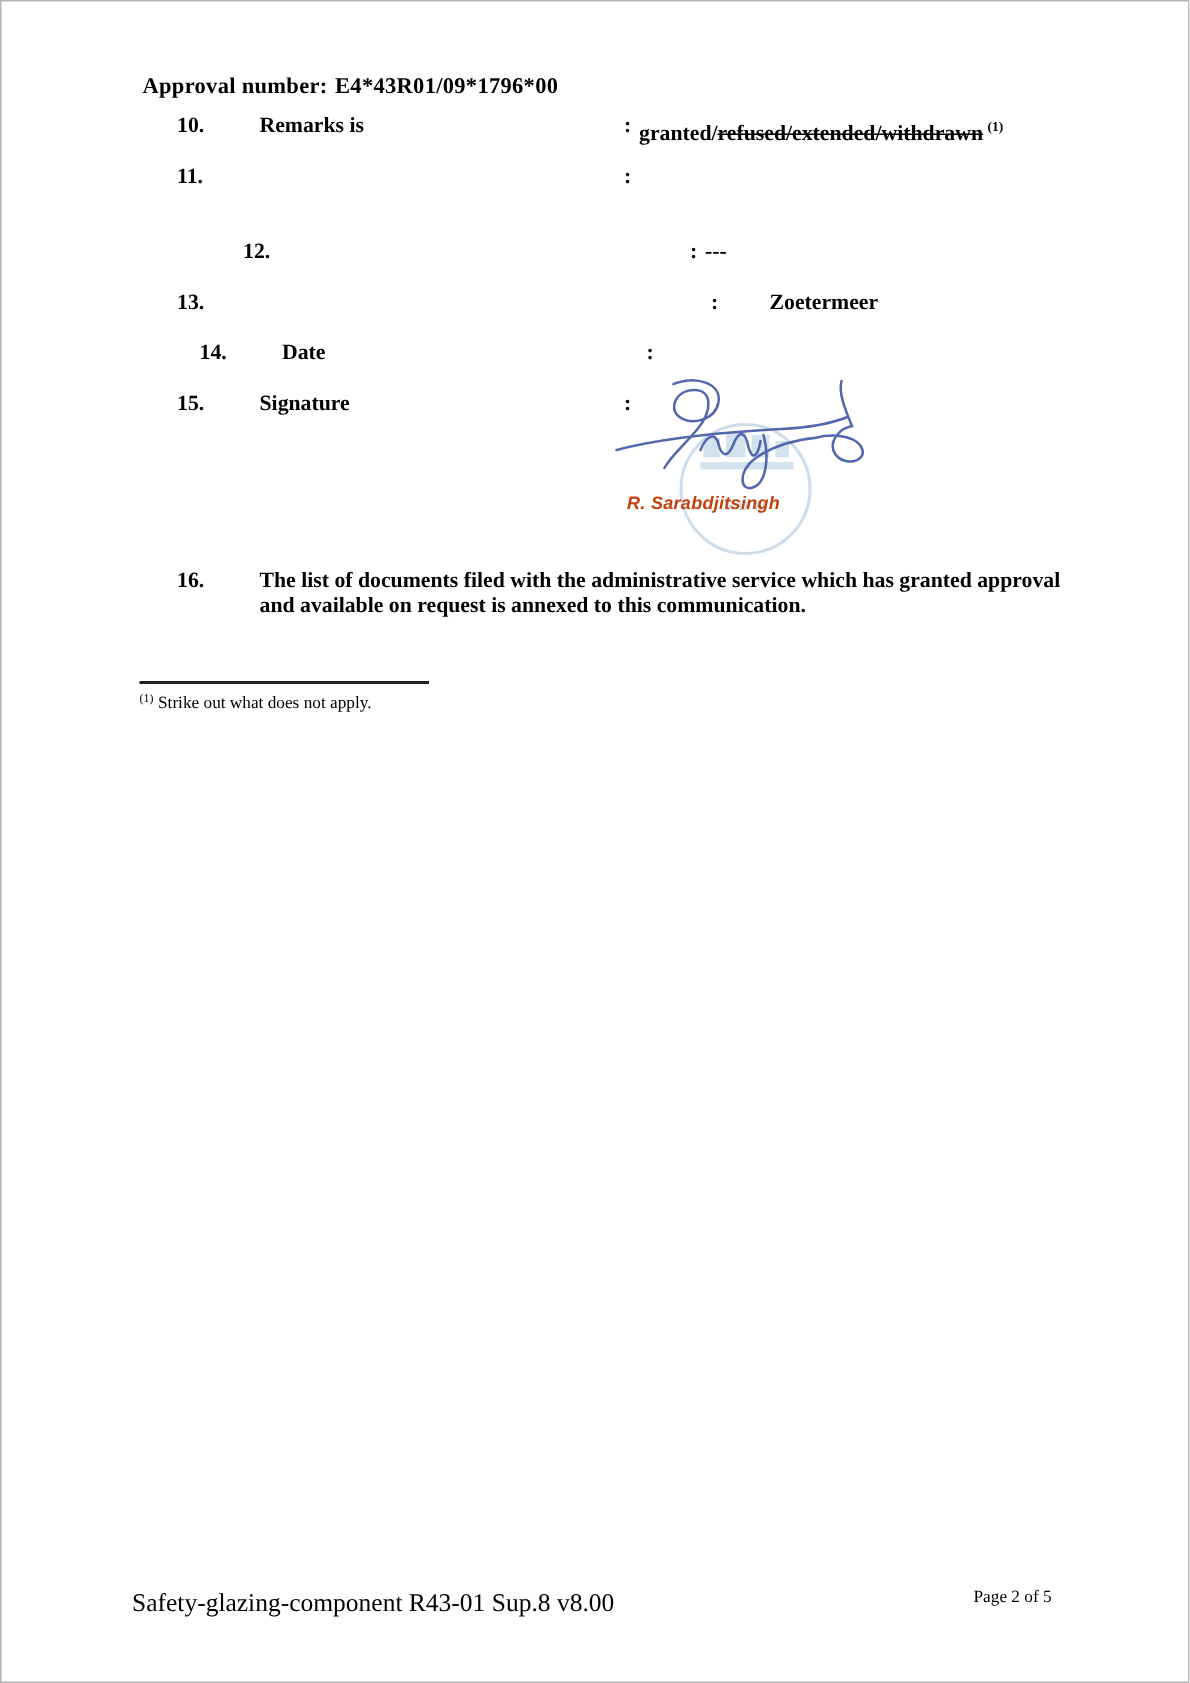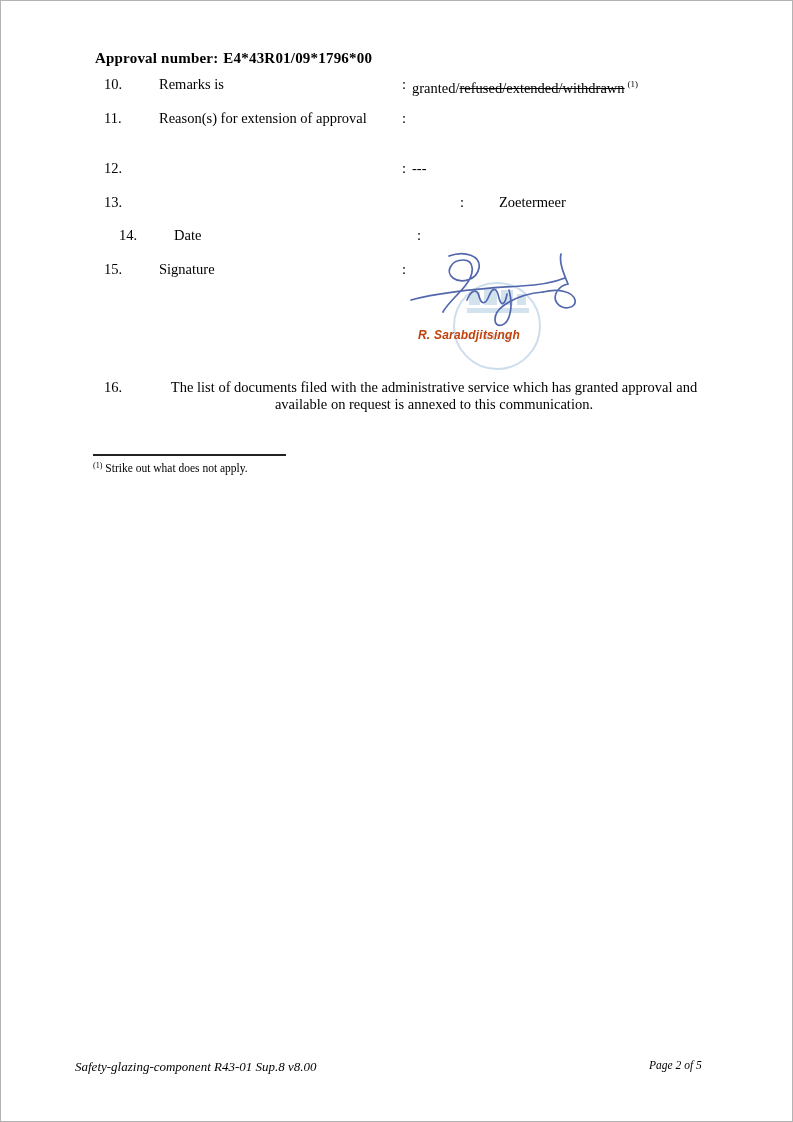--- a/index.html
+++ b/index.html
@@ -16,81 +16,80 @@
   }
   .page-border{position:absolute;inset:0;border:1px solid var(--page-border);pointer-events:none;}
 
   .approval-header{
     position:absolute;left:95px;top:38px;
     font-weight:bold;font-size:15px;letter-spacing:0.2px;white-space:nowrap;margin-top:12px;
   }
   .approval-header .sp{display:inline-block;width:5px;}
 
   .row{
-    position:absolute;left:104px;right:60px;
+    position:absolute;left:118px;right:60px;
     display:grid;grid-template-columns:55px 243px 10px auto;
-    font-size:14.5px;line-height:17px;
+    font-size:14.5px;line-height:17px;font-weight:bold;
   }
   .row .num{grid-column:1;}
   .row .label{grid-column:2;padding-right:8px;}
   .row .colon{grid-column:3;}
   .row .value{grid-column:4;}
   .row-10{top:76px;}
   .row-11{top:110px;}
   .row-11 .value{width:305px;}
-  .row-12{top:160px;}
+  .row-12{top:160px;margin-left:44px;}
   .row-13{top:194px;gap:29px;}
   .row-14{top:227px;margin-left:15px;}
   .row-15{top:261px;}
   .row-16{top:379px;grid-template-columns:55px 550px;}
-  .row-16 .text{grid-column:2;text-align:center;}
+  .row-16 .text{grid-column:2;}
 
   .struck{text-decoration:line-through;text-decoration-thickness:1px;}
   .fn-ref{font-size:9px;vertical-align:6px;margin-left:3px;}
 
   .sig-area{position:absolute;left:405px;top:248px;width:210px;height:125px;}
   .sig-area svg{position:absolute;left:0;top:0;overflow:visible;}
   .signatory-name{
     position:absolute;left:13px;top:80px;
     font-family:"Liberation Sans", sans-serif;font-weight:bold;font-style:italic;
     font-size:12px;color:#c2410c;letter-spacing:0.2px;white-space:nowrap;
   }
 
   .footnote-divider{position:absolute;left:93px;top:454px;width:193px;border-top:2px solid #222222;}
   .footnote-text{position:absolute;left:93px;top:461px;font-size:11.5px;}
   .footnote-text .fn-ref{font-size:8px;vertical-align:4px;margin-left:0;margin-right:3px;}
 
   .footer-left{
-    position:absolute;left:75px;top:1059px;
-    font-style:italic;font-size:13px;white-space:nowrap;
+    position:absolute;left:88px;top:1059px;
+    font-size:17px;white-space:nowrap;
   }
   .footer-right{
     position:absolute;left:649px;top:1059px;
-    font-style:italic;font-size:11.5px;white-space:nowrap;
+    font-size:11.5px;white-space:nowrap;
   }
 </style>
 </head>
 <body>
 
 <div class="page-border"></div>
 
 <div class="approval-header">
   <span>Approval number:</span><span class="sp"></span><span>E4*43R01/09*1796*00</span>
 </div>
 
 <div class="row row-10">
   <span class="num">10.</span>
   <span class="label">Remarks is</span>
   <span class="colon">:</span>
   <span class="value"><span>granted/</span><span class="struck">refused/extended/withdrawn</span><span class="fn-ref">(1)</span></span>
 </div>
 
 <div class="row row-11">
   <span class="num">11.</span>
-  <span class="label">Reason(s) for extension of approval</span>
   <span class="colon">:</span>
 </div>
 
 <div class="row row-12">
   <span class="num">12.</span>
   <span class="colon">:</span>
   <span class="value">---</span>
 </div>
 
 <div class="row row-13">

